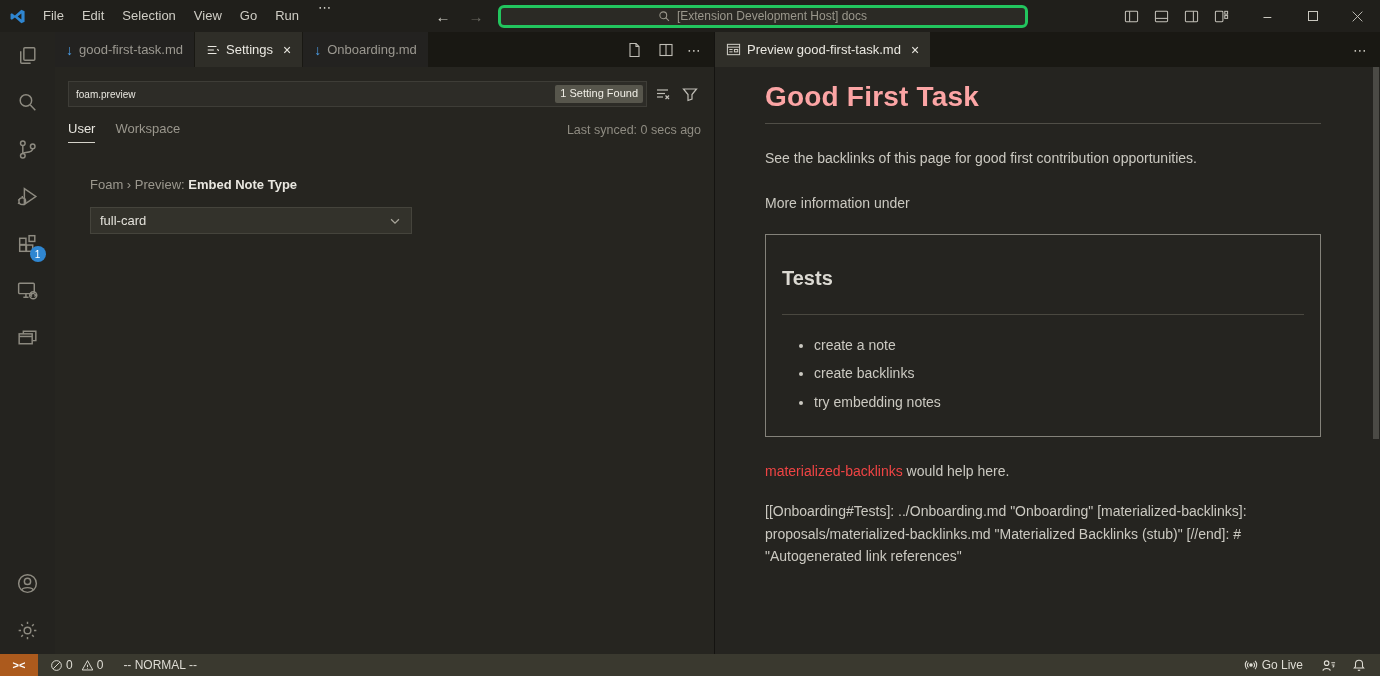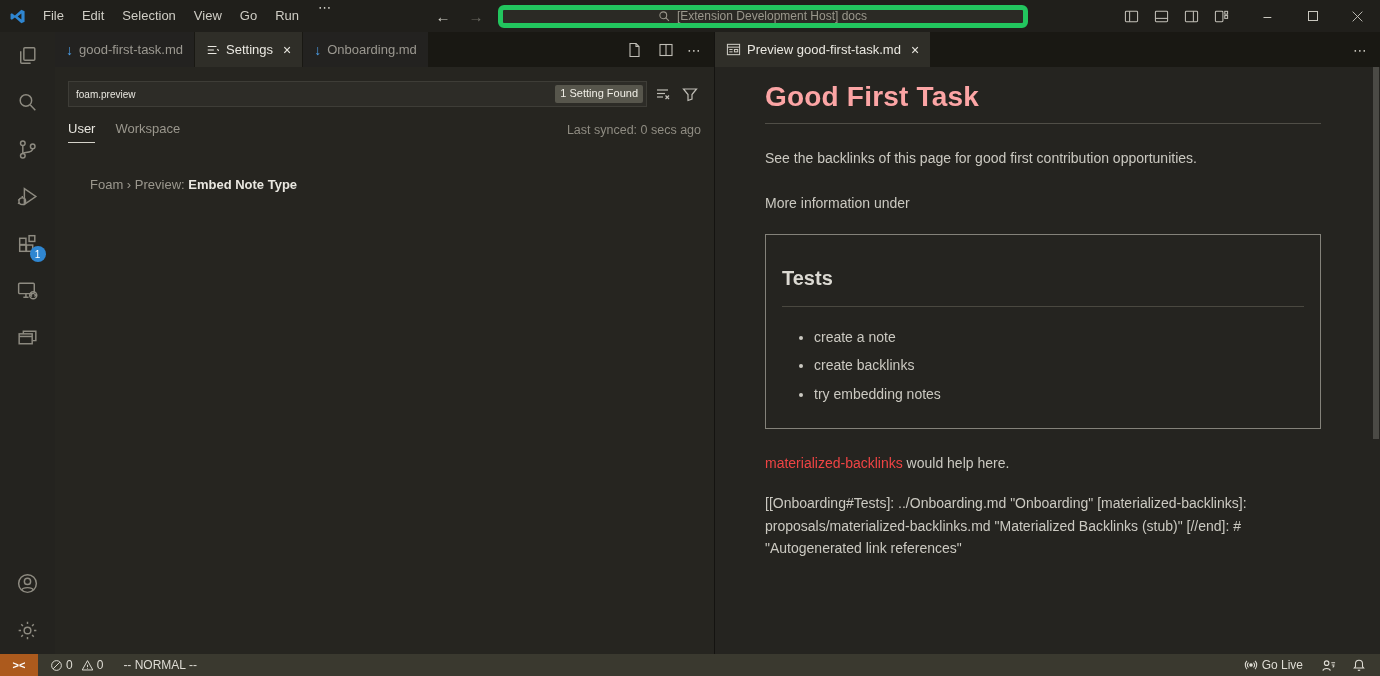--- a/index.html
+++ b/index.html
@@ -14,21 +14,21 @@
   
   .titlebar { height:32px; display:flex; align-items:center; background:#201f1b; }
   .vscode-logo { width:34px; display:flex; justify-content:center; }
   .menubar { display:flex; }
   .menu-item { padding:0 9px; color:#cfcdc5; font-size:13px; line-height:32px; cursor:default; }
   .menu-more { padding:0 10px; color:#cfcdc5; letter-spacing:1px; }
   .titlebar-center { display:flex; align-items:center; gap:10px; margin:0 auto; }
   .nav-arrow { font-size:15px; color:#cfcdc5; padding:0 4px; }
   .nav-arrow.disabled { color:#6b6a63; }
   .cmd-center {
-    width:530px; height:23px; background:#2b2a25; border:5px solid #22c55e;
+    width:530px; height:23px; background:#2b2a25; border:3px solid #22c55e;
     border-radius:6px; display:flex; align-items:center; justify-content:center;
     gap:6px; color:#9a978c; font-size:12px;
   }
   .win-layout-group { display:flex; align-items:center; gap:2px; margin-right:10px; }
   .win-layout-btn { width:28px; height:28px; display:flex; align-items:center; justify-content:center; color:#c3c1b9; }
   .win-btn { width:45px; height:32px; display:flex; align-items:center; justify-content:center; color:#c9c7bf; font-size:14px; }
   .maxi-box { width:10px; height:10px; border:1px solid #c9c7bf; }
 
   
   .main { display:flex; height:622px; background:#24231f; }
@@ -78,21 +78,21 @@
   }
   .dropdown .chev { margin-left:auto; color:#aaa79c; }
 
   
   .preview-body { flex:1; position:relative; background:#252420; overflow:hidden; }
   .preview-content { padding:14px 50px 0; width:656px; color:#cbc9c1; font-size:14px; }
   .pv-h1 { font-size:28px; font-weight:600; color:#fca5a5; letter-spacing:0.2px; }
   .pv-hr { border:none; border-bottom:1px solid #504e47; margin:10px 0 0; }
   .pv-p { margin-top:24px; line-height:1.5; }
   .embed-card { margin-top:20px; border:1px solid #84827a; padding:0 8px 24px; }
-  .pv-h2 { font-size:20px; font-weight:600; color:#dbd9d2; margin:32px 8px 0; padding-bottom:16px; border-bottom:1px solid #4a4840; }
+  .pv-h2 { font-size:20px; font-weight:600; color:#dbd9d2; margin:32px 8px 0; padding-bottom:24px; border-bottom:1px solid #4a4840; }
   .embed-card ul { margin:20px 0 0; padding-left:40px; }
   .embed-card li { margin-top:8px; line-height:1.45; }
   .pv-link { color:#ef4444; text-decoration:none; }
   .pv-ref { margin-top:18px; line-height:1.62; }
   .pv-scrollbar { position:absolute; top:0; right:1px; width:6px; height:372px; background:#4b4a45; }
 
   
   .statusbar { height:22px; background:#3a392f; display:flex; align-items:center; color:#dedcd4; font-size:12px; flex:none; }
   .remote-ind { width:38px; height:100%; background:#ac5a1d; color:#fff; display:flex; align-items:center; justify-content:center; font-size:11px; font-weight:bold; }
   .sb-item { display:flex; align-items:center; gap:4px; padding:0 6px; height:100%; }
@@ -307,20 +307,28 @@
 
       <div class="scope-row">
         <span class="scope-tab active">User</span>
         <span class="scope-tab">Workspace</span>
         <span class="last-synced">Last synced: 0 secs ago</span>
       </div>
 
       <div class="setting-item">
         <div class="setting-title">
           <span>Foam › Preview: </span><span class="name">Embed Note Type</span>
+        </div>
+        <div class="dropdown">
+          <span>full-card</span>
+          <span class="chev">
+            <svg width="14" height="14" viewBox="0 0 16 16" fill="none" stroke="#aaa79c" stroke-width="1.4">
+                <path d="M3.5 6l4.5 4.5L12.5 6"></path>
+              </svg>
+          </span>
         </div>
       </div>
     </div>
   </div>
 
   <div class="group-right">
     <div class="tabbar">
       <div class="tab active">
         <span>
           <svg width="15" height="15" viewBox="0 0 16 16" fill="none" stroke="#cfcdc5" stroke-width="1.1">

